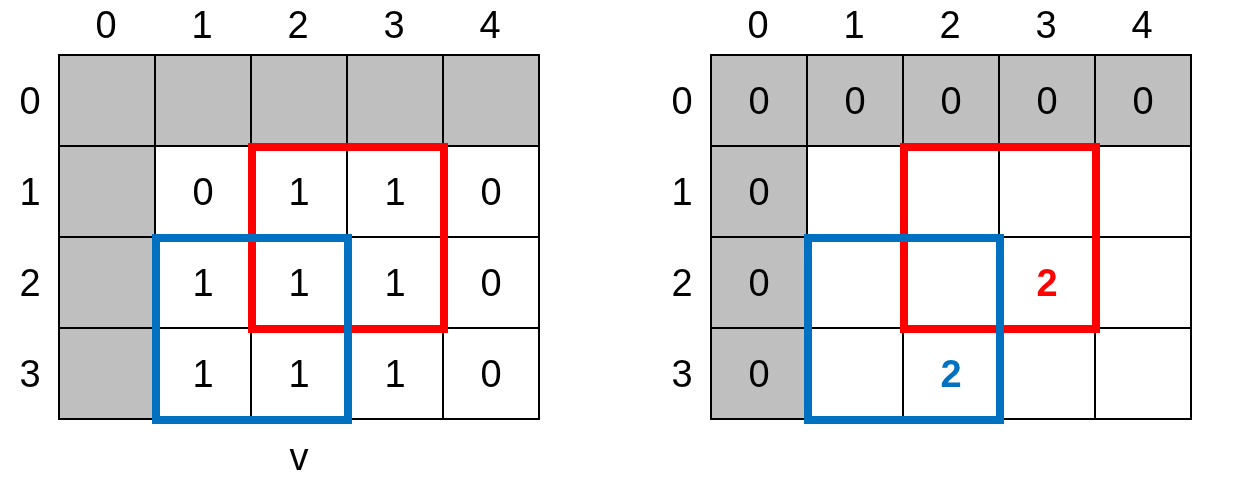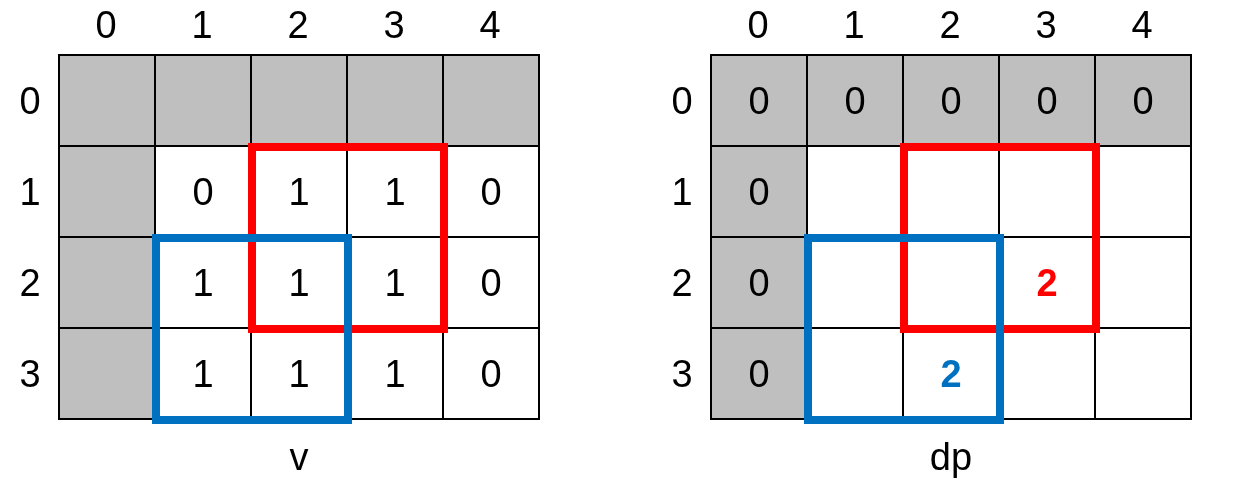--- a/index.html
+++ b/index.html
@@ -88,14 +88,13 @@
       <div class="cell" style="color: rgb(255, 0, 0); font-weight: bold;">2</div>
       <div class="cell"></div>
       <div class="cell shaded">0</div>
       <div class="cell"></div>
       <div class="cell" style="color: rgb(0, 112, 192); font-weight: bold;">2</div>
       <div class="cell"></div>
       <div class="cell"></div>
     </div>
     <div class="overlay" style="left: 900px; top: 143px; width: 200px; height: 190px; border-color: rgb(255, 0, 0);"></div>
     <div class="overlay" style="left: 804px; top: 234px; width: 200px; height: 190px; border-color: rgb(0, 112, 192);"></div>
-    <div class="grid-label" style="left: 710px; top: 432px;">dp</div>
   </div>
 
 </body></html>

